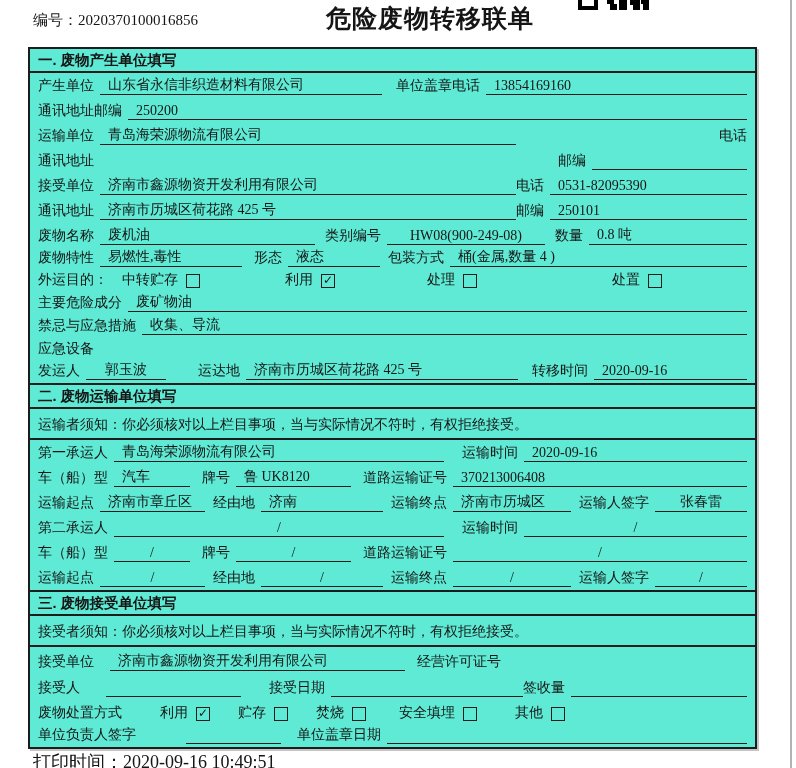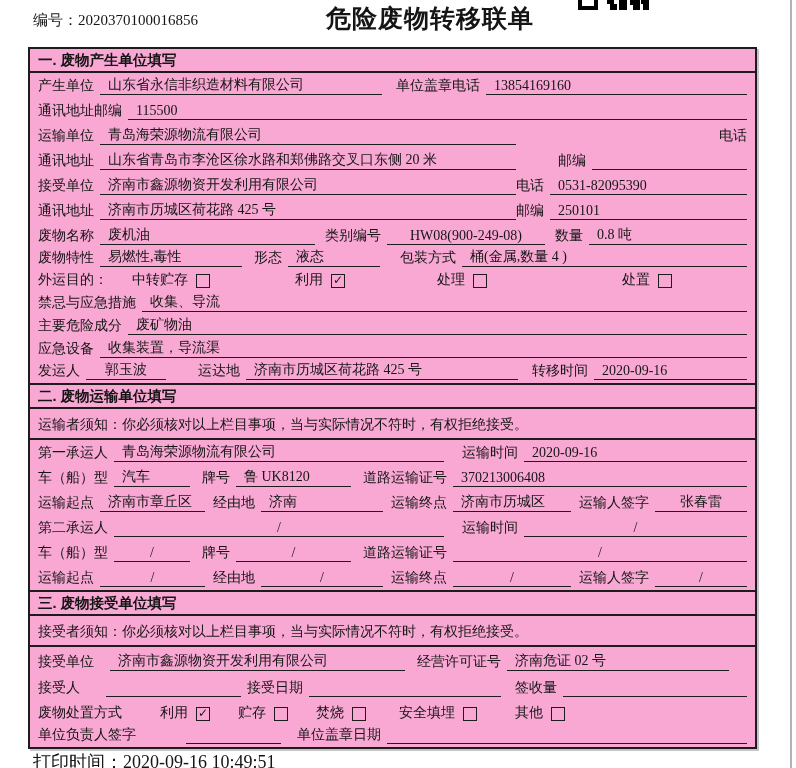--- a/index.html
+++ b/index.html
@@ -7,21 +7,21 @@
        font-family:"Liberation Serif","DejaVu Serif",serif;font-size:14px;color:#151515;}
   .scan-edge{position:absolute;left:790px;top:0;width:2px;height:768px;background:#b3b3b3;}
   
   .serial{position:absolute;left:33px;top:11px;font-size:15px;white-space:nowrap;}
   .doc-title{position:absolute;left:280px;top:2px;width:300px;text-align:center;
              font-family:"Liberation Sans","DejaVu Sans",sans-serif;font-weight:bold;
              font-size:25px;letter-spacing:1px;white-space:nowrap;}
   .qr{position:absolute;left:577px;top:0;}
   
   .sheet{position:absolute;left:28px;top:47px;width:725px;border:2px solid #1c1c1c;
-         background:#f9a8d4;box-shadow:2px 2px 0 rgba(150,150,150,.55);}
+         background:#5eead4;box-shadow:2px 2px 0 rgba(150,150,150,.55);}
   .sec{display:flex;align-items:center;height:22px;padding:0 8px;border-bottom:2px solid #1c1c1c;
        font-family:"Liberation Sans","DejaVu Sans",sans-serif;font-weight:bold;font-size:14.5px;}
   .sec.mid{border-top:2px solid #1c1c1c;}
   .note{display:flex;align-items:center;height:27px;padding:2px 8px 0;border-bottom:2px solid #1c1c1c;}
   .row{display:flex;align-items:flex-end;padding:0 8px 3px 8px;box-sizing:border-box;}
   .lbl{flex-shrink:0;white-space:nowrap;}
   .u{border-bottom:1.2px solid #1c1c1c;margin-left:6px;padding:0 4px 0 8px;
      white-space:nowrap;box-sizing:border-box;flex-shrink:0;min-width:20px;}
   .u.c{text-align:center;padding-left:4px;}
   .u.fx{flex:1 1 auto;}
@@ -62,32 +62,31 @@
     <span class="lbl">产生单位</span>
     <span class="u" style="width:282px">山东省永信非织造材料有限公司</span>
     <span class="lbl" style="margin-left:14px">单位盖章</span>
     <span class="lbl" style="margin-left:auto">电话</span>
     <span class="u fx">13854169160</span>
   </div>
 
   <div class="row" style="height:25px">
     <span class="lbl">通讯地址</span>
     <span class="lbl" style="margin-left:auto">邮编</span>
-    <span class="u fx">115500</span>
+    <span class="u fx">250200</span>
   </div>
 
   <div class="row" style="height:25px">
     <span class="lbl">运输单位</span>
     <span class="u" style="width:416px">青岛海荣源物流有限公司</span>
     <span class="lbl" style="margin-left:auto">电话</span>
   </div>
 
   <div class="row" style="height:25px">
     <span class="lbl">通讯地址</span>
-    <span class="u" style="width:416px">山东省青岛市李沧区徐水路和郑佛路交叉口东侧 20 米</span>
     <span class="lbl" style="margin-left:auto">邮编</span>
     <span class="u" style="width:155px"></span>
   </div>
 
   <div class="row" style="height:25px">
     <span class="lbl">接受单位</span>
     <span class="u" style="width:416px">济南市鑫源物资开发利用有限公司</span>
     <span class="lbl" style="margin-left:auto">电话</span>
     <span class="u fx">0531-82095390</span>
   </div>
@@ -106,59 +105,58 @@
     <span class="u c" style="width:158px">HW08(900-249-08)</span>
     <span class="lbl" style="margin-left:10px">数量</span>
     <span class="u fx">0.8 吨</span>
   </div>
 
   <div class="row" style="height:22px">
     <span class="lbl">废物特性</span>
     <span class="u" style="width:142px">易燃性,毒性</span>
     <span class="lbl" style="margin-left:12px">形态</span>
     <span class="u" style="width:92px">液态</span>
-    <span class="lbl" style="margin-left:20px">包装方式</span>
+    <span class="lbl" style="margin-left:8px">包装方式</span>
     <span class="u fx">桶(金属,数量  4 )</span>
   </div>
 
   <div class="row" style="height:22px">
     <span class="lbl">外运目的：</span>
-    <span class="opt" style="margin-left:24px">
+    <span class="opt" style="margin-left:14px">
       <span class="lbl">中转贮存</span>
       <span class="cb"></span>
     </span>
     <span class="opt" style="margin-left:85px">
       <span class="lbl">利用</span>
       <span class="cb">
           <i>✓</i>
         </span>
     </span>
     <span class="opt" style="margin-left:92px">
       <span class="lbl">处理</span>
       <span class="cb"></span>
     </span>
     <span class="opt" style="margin-left:135px">
       <span class="lbl">处置</span>
       <span class="cb"></span>
     </span>
   </div>
 
   <div class="row" style="height:23px">
+    <span class="lbl">主要危险成分</span>
+    <span class="u fx">废矿物油</span>
+  </div>
+
+  <div class="row" style="height:23px">
     <span class="lbl">禁忌与应急措施</span>
     <span class="u fx">收集、导流</span>
   </div>
 
   <div class="row" style="height:23px">
-    <span class="lbl">主要危险成分</span>
-    <span class="u fx">废矿物油</span>
-  </div>
-
-  <div class="row" style="height:23px">
     <span class="lbl">应急设备</span>
-    <span class="u fx">收集装置，导流渠</span>
   </div>
 
   <div class="row" style="height:22px">
     <span class="lbl">发运人</span>
     <span class="u c" style="width:80px">郭玉波</span>
     <span class="lbl" style="margin-left:32px">运达地</span>
     <span class="u" style="width:272px">济南市历城区荷花路 425 号</span>
     <span class="lbl" style="margin-left:14px">转移时间</span>
     <span class="u fx">2020-09-16</span>
   </div>
@@ -224,29 +222,28 @@
 
   <div class="sec mid">三. 废物接受单位填写</div>
   <div class="note">
     <span>接受者须知：你必须核对以上栏目事项，当与实际情况不符时，有权拒绝接受。</span>
   </div>
 
   <div class="row" style="height:27px">
     <span class="lbl">接受单位</span>
     <span class="u" style="width:295px;margin-left:16px">济南市鑫源物资开发利用有限公司</span>
     <span class="lbl" style="margin-left:12px">经营许可证号</span>
-    <span class="u fx" style="margin-right:18px">济南危证 02 号</span>
   </div>
 
   <div class="row" style="height:26px">
     <span class="lbl">接受人</span>
     <span class="u" style="width:135px;margin-left:26px"></span>
-    <span class="lbl" style="margin-left:6px">接受日期</span>
+    <span class="lbl" style="margin-left:28px">接受日期</span>
     <span class="u" style="width:192px"></span>
-    <span class="lbl" style="margin-left:14px">签收量</span>
+    <span class="lbl" style="">签收量</span>
     <span class="u fx"></span>
   </div>
 
   <div class="row" style="height:25px">
     <span class="lbl">废物处置方式</span>
     <span class="opt" style="margin-left:38px">
       <span class="lbl">利用</span>
       <span class="cb">
           <i>✓</i>
         </span>

